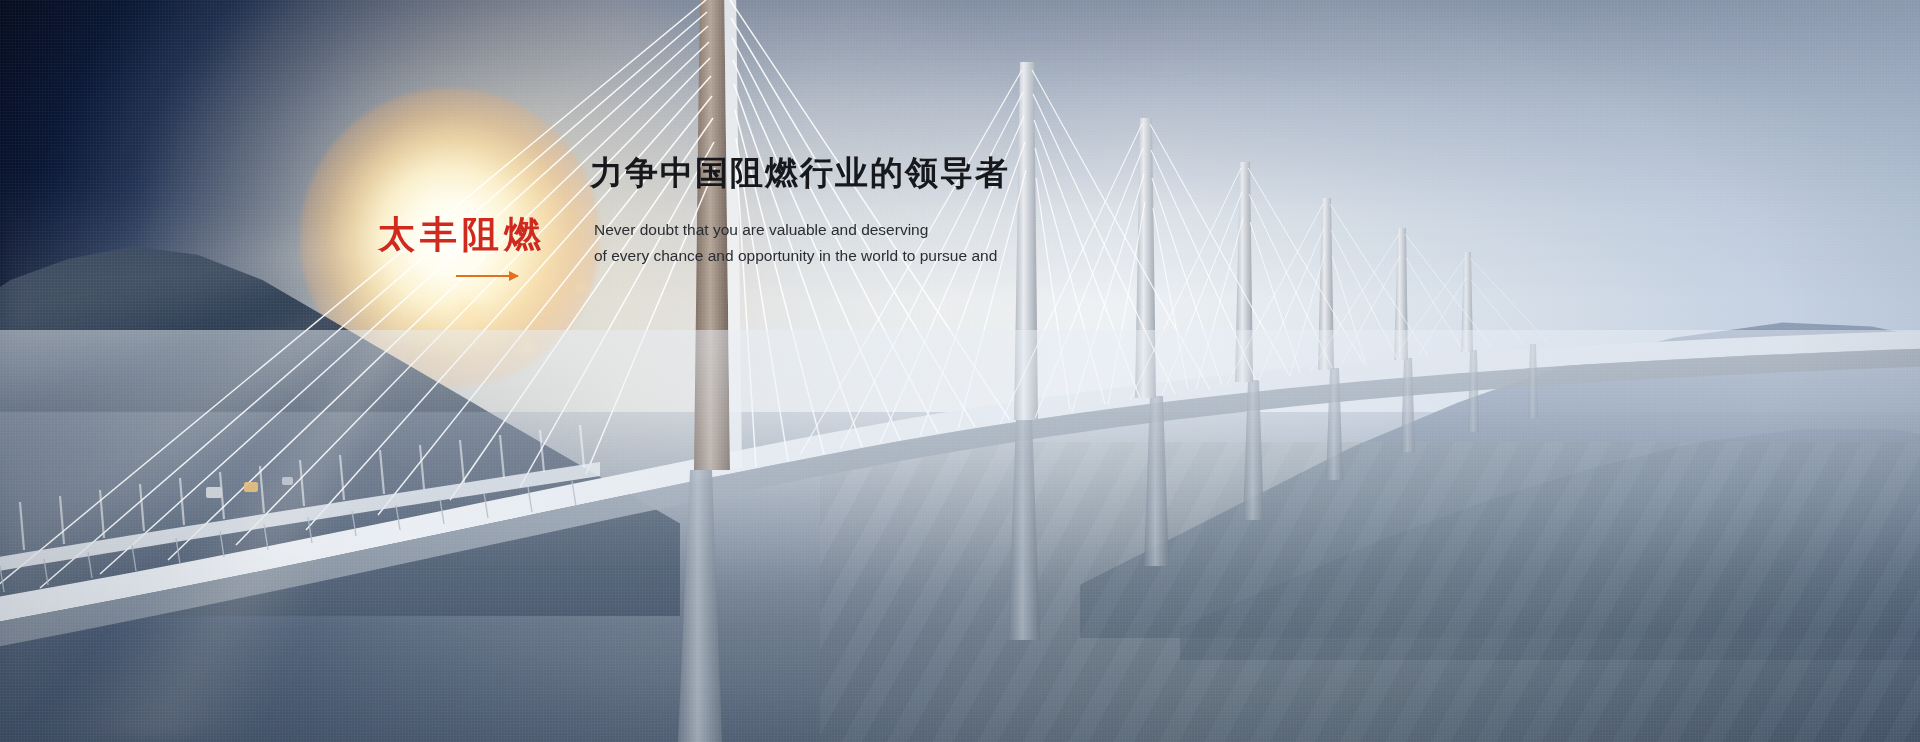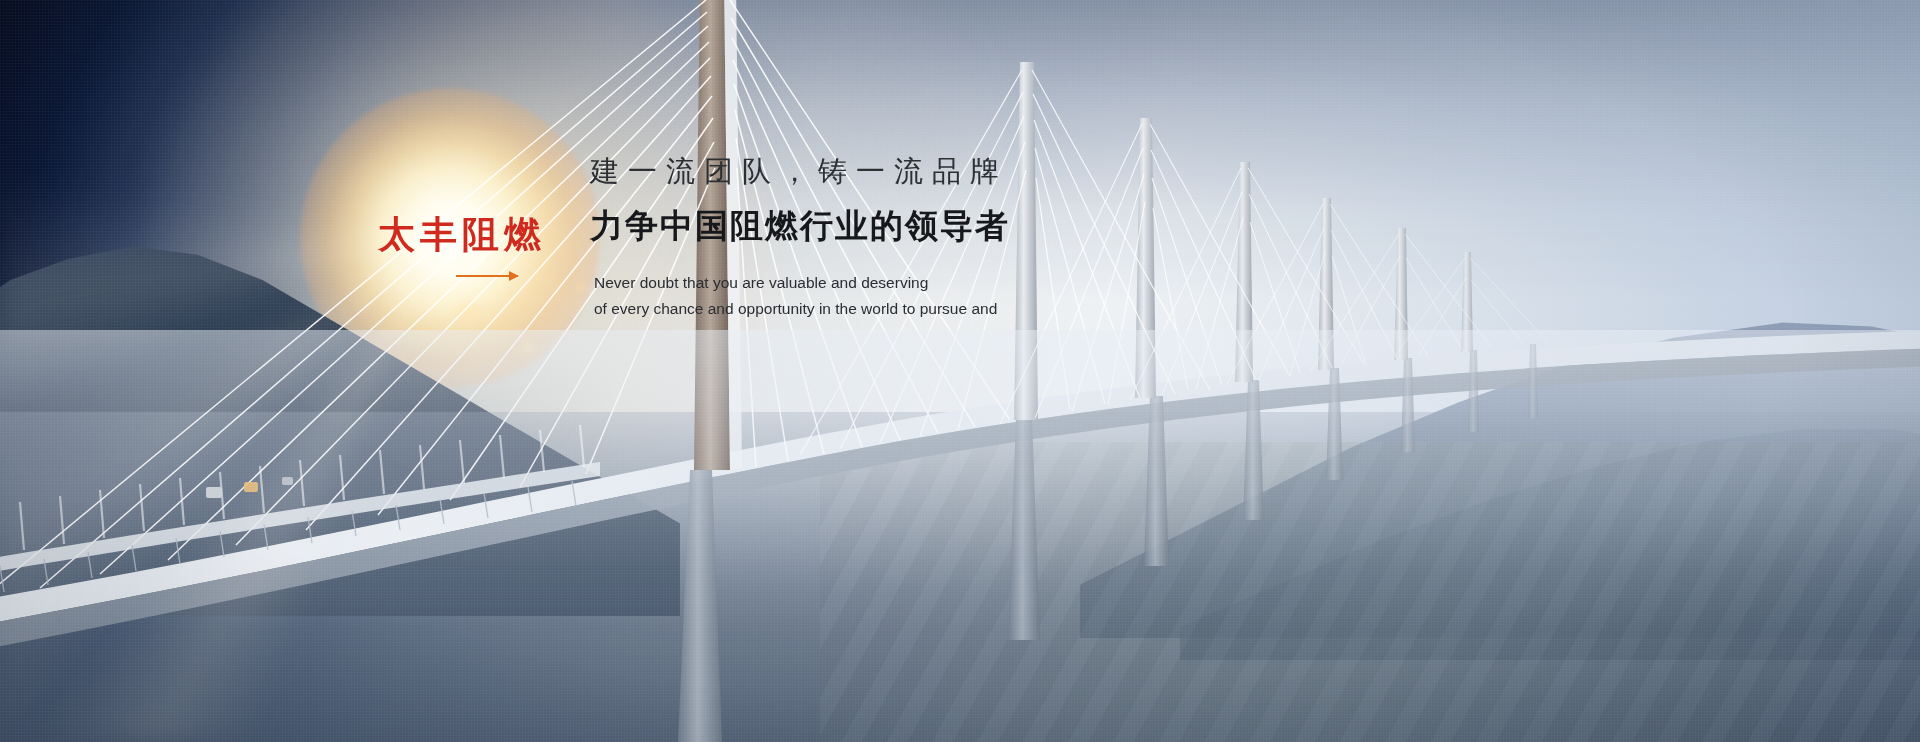--- a/index.html
+++ b/index.html
@@ -532,21 +532,20 @@
   <div class="grain"></div>
 
   <div class="content">
 
     <div class="logo-block">
       <div class="logo-text">太丰阻燃</div>
       <div class="logo-arrow"></div>
     </div>
 
     <div class="text-block">
-      <h2 class="headline-sub">建一流团队，铸一流品牌</h2>
       <h1 class="headline-main">力争中国阻燃行业的领导者</h1>
       <p class="paragraph">
         <span class="pline">Never doubt that you are valuable and deserving</span>
         <span class="pline"> of every chance and opportunity in the world to pursue and</span>
       </p>
     </div>
 
   </div>
 </div>
 

